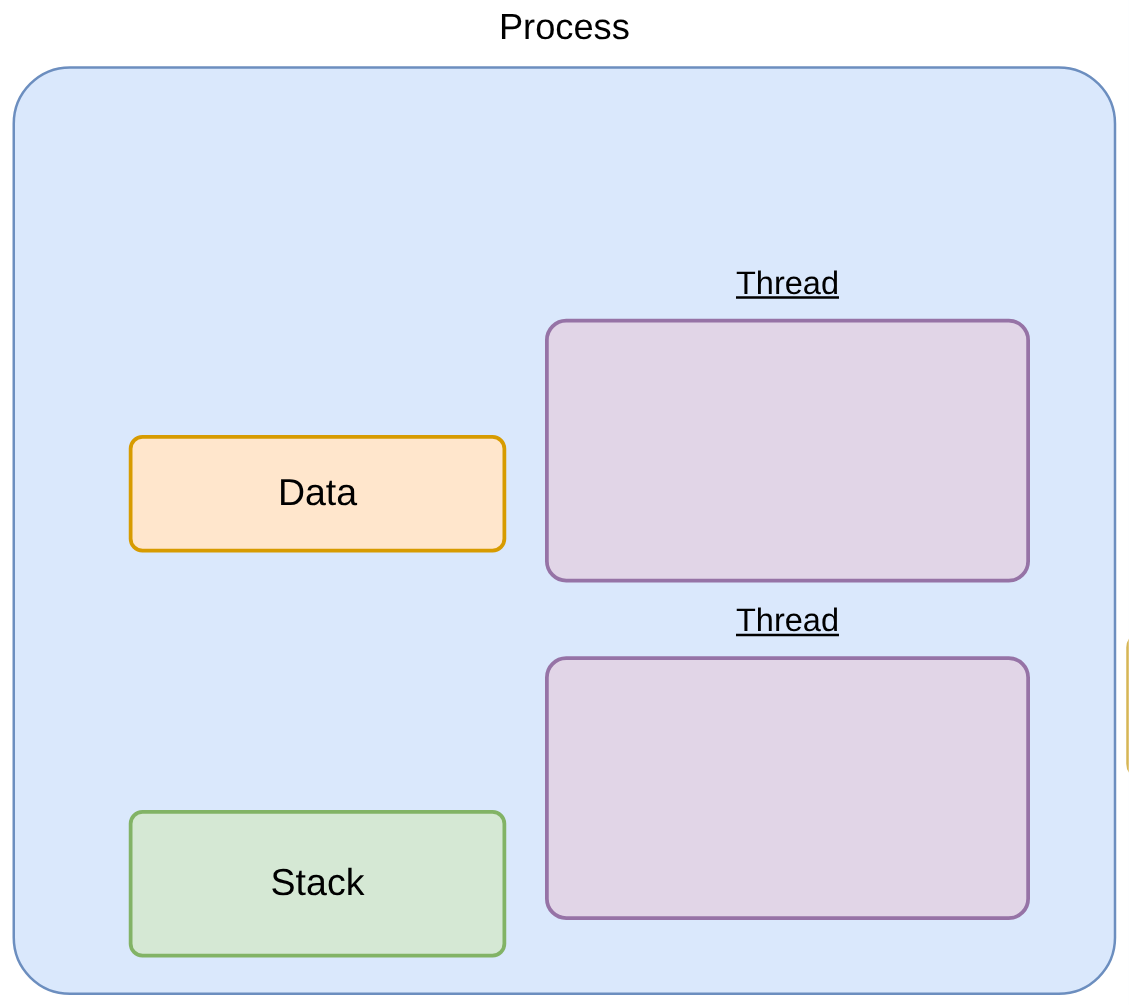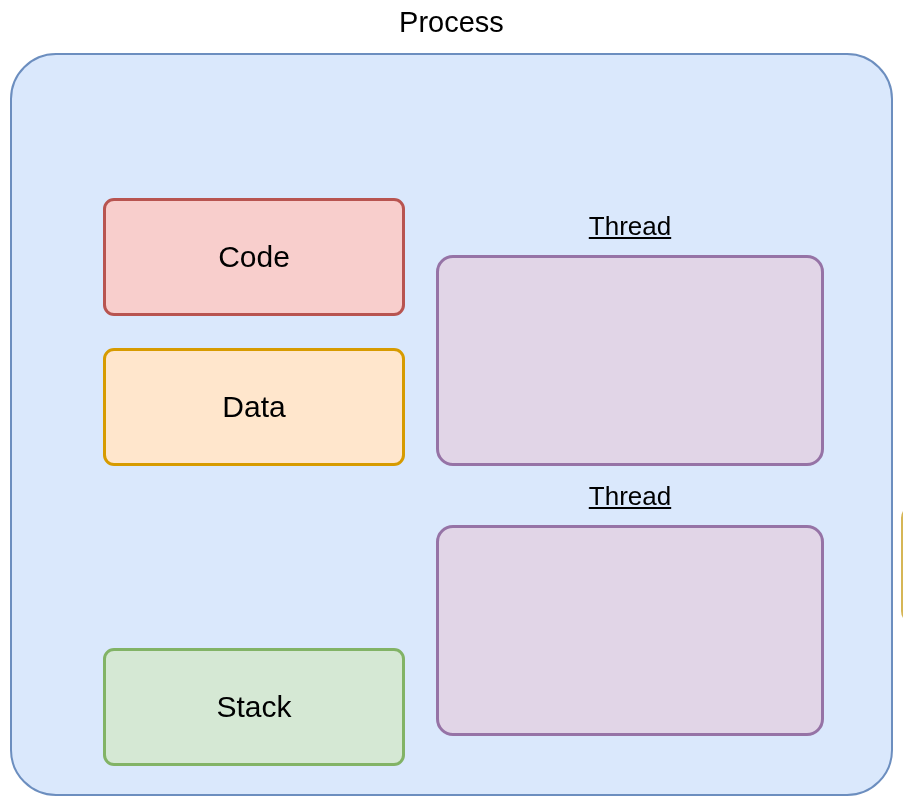--- a/index.html
+++ b/index.html
@@ -65,21 +65,21 @@
     font-size: 30px;
     color: #000000;
     line-height: 1;
   }
 
   .seg-code {
     left: 91px;  top: 143px;  width: 302px; height: 118px;
     background: #f8cecc; border-color: #b85450;
   }
   .seg-data {
-    left: 91px;  top: 293px;  width: 302px; height: 118px;
+    left: 91px;  top: 293px;  width: 302px; height: 94px;
     background: #ffe6cc; border-color: #d79b00;
   }
   .seg-stack {
     left: 91px;  top: 443px;  width: 302px; height: 118px;
     background: #fff2cc; border-color: #d6b656;
   }
   .seg-heap {
     left: 91px;  top: 593px;  width: 302px; height: 118px;
     background: #d5e8d4; border-color: #82b366;
   }
@@ -116,23 +116,20 @@
 </style>
 </head>
 <body>
 
 <div id="diagram">
 
   <div class="label process-title">Process</div>
 
   <div class="process-box">
 
-    <div class="seg seg-code">
-      <span class="seg-text">Code</span>
-    </div>
 
     <div class="seg seg-data">
       <span class="seg-text">Data</span>
     </div>
 
 
     <div class="seg seg-heap">
       <span class="seg-text">Stack</span>
     </div>
 

